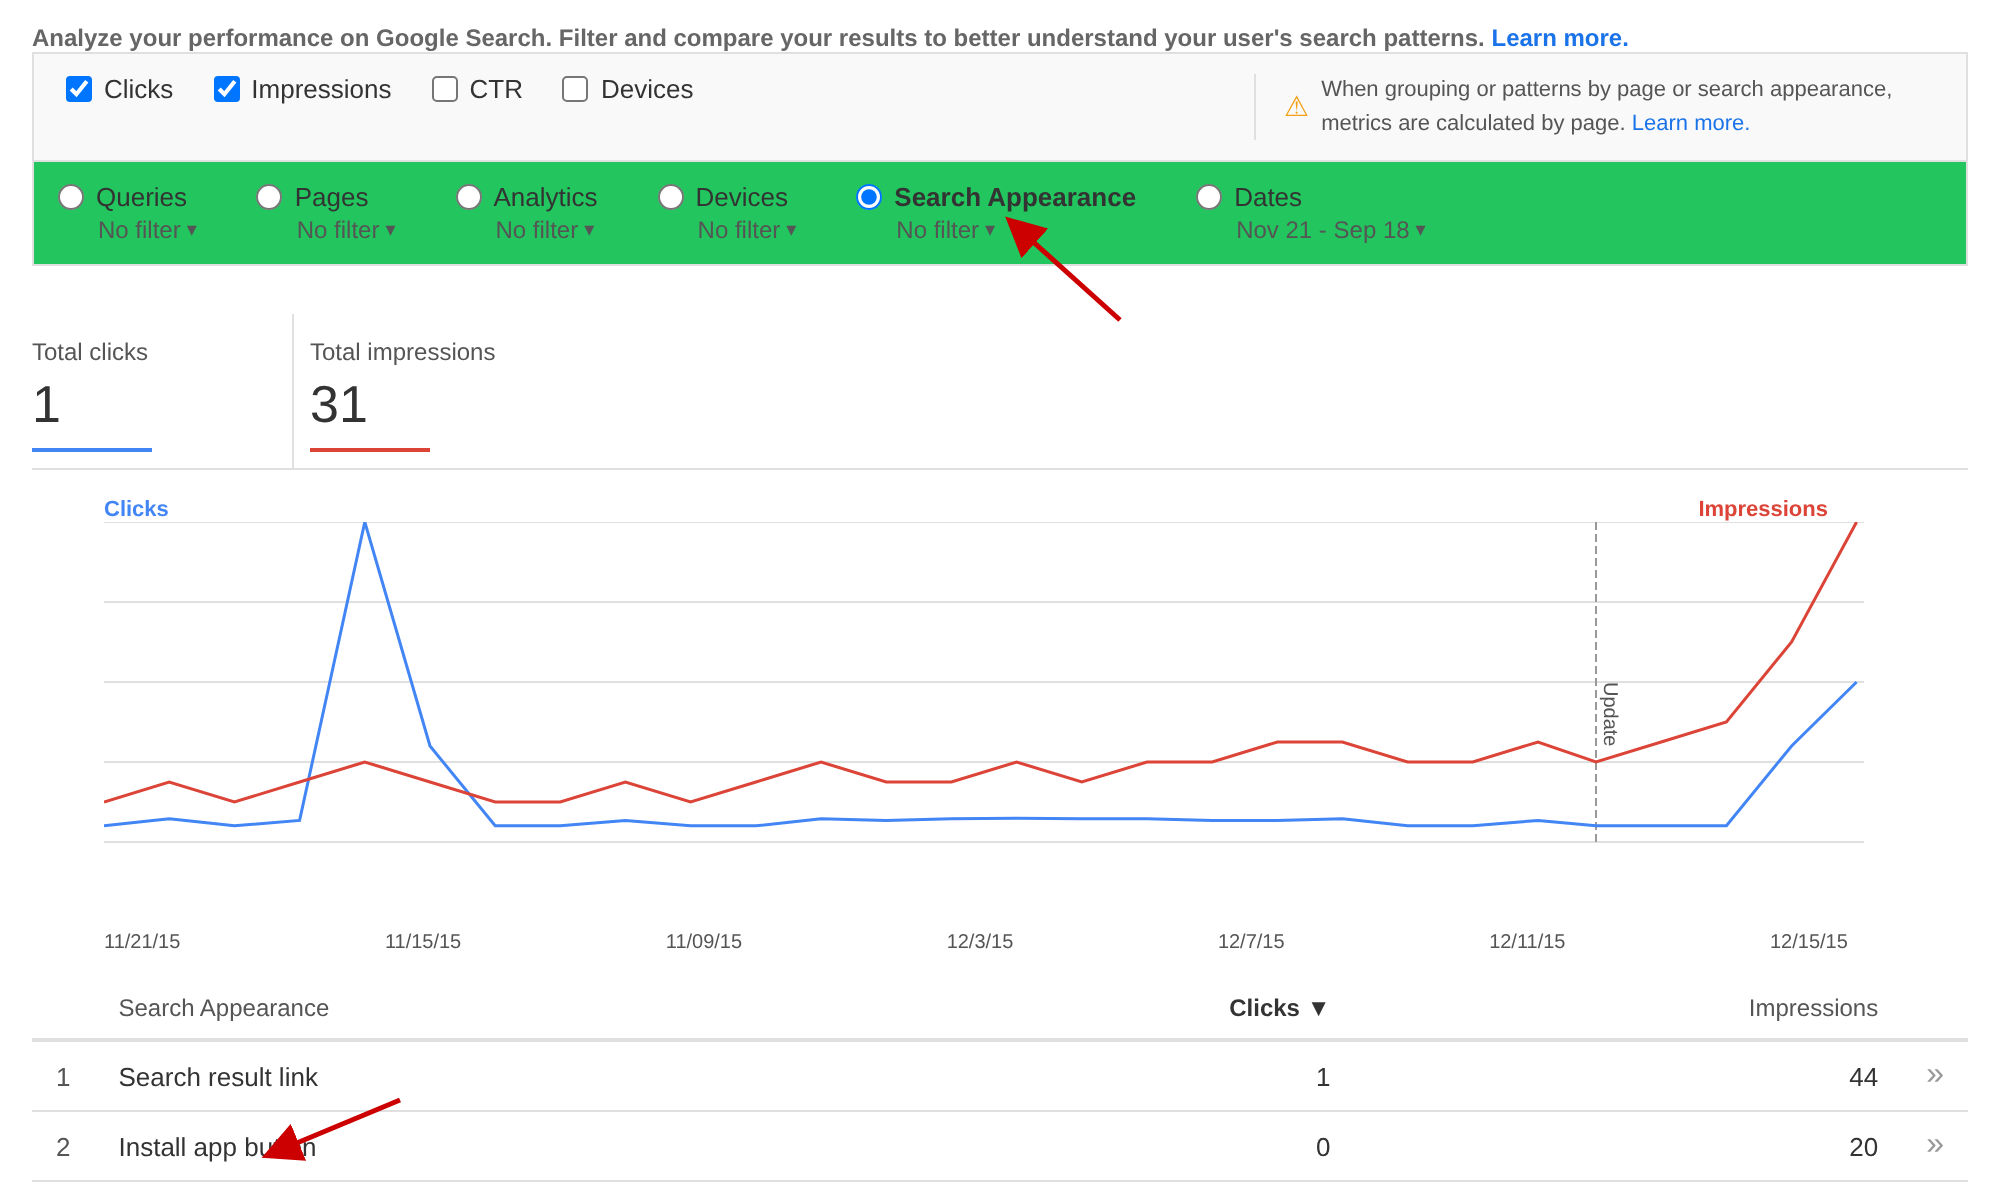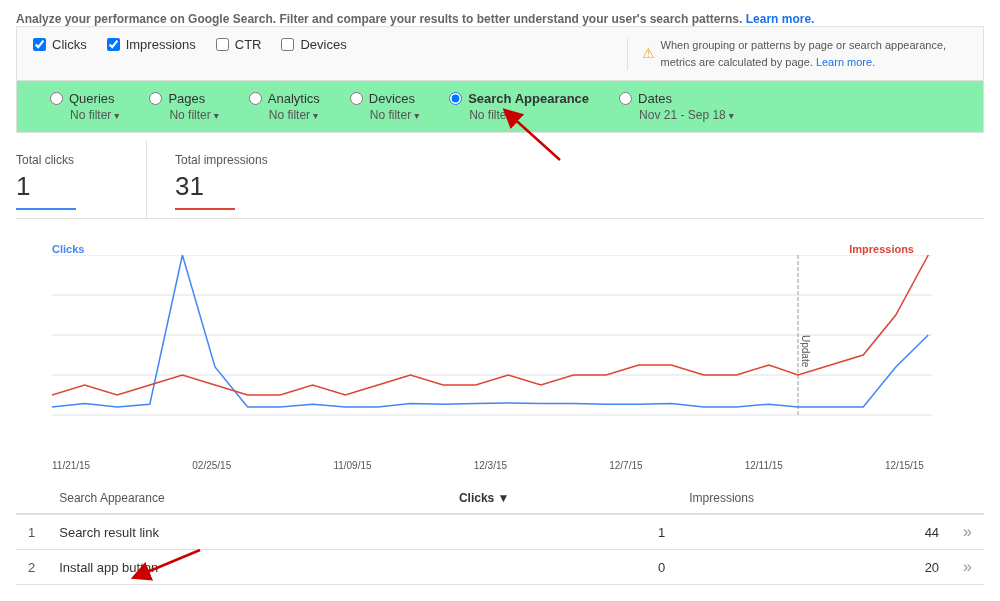--- a/index.html
+++ b/index.html
@@ -36,47 +36,47 @@
     }
     .metrics-right a { color: #1a73e8; text-decoration: none; }
     .warning-icon { color: #f4a11b; font-size: 14px; }
 
     
     .filter-row {
       display: flex;
       align-items: flex-start;
       border: 1px solid #e0e0e0;
       border-top: none;
-      padding: 10px 33px;
+      padding: 10px 12px;
       gap: 30px;
-      margin-bottom: 8px;
-      background: #86efac;
+      margin-bottom: 24px;
+      background: #22c55e;
     }
     .filter-item { display: flex; flex-direction: column; gap: 2px; }
     .filter-label-row { display: flex; align-items: center; gap: 6px; font-size: 13px; }
     .filter-label-row input[type="radio"] { margin: 0; }
     .filter-label { font-size: 13px; }
     .filter-label.active { font-weight: bold; }
     .filter-sub { display: flex; align-items: center; gap: 3px; font-size: 12px; color: #555; cursor: pointer; padding-left: 20px; }
     .filter-sub .dropdown-arrow { font-size: 10px; color: #555; }
 
     
     .totals-row {
       display: flex;
       gap: 0;
-      margin-bottom: 24px;
+      margin-bottom: 14px;
       border-bottom: 1px solid #e0e0e0;
     }
     .total-box {
       padding: 12px 20px 8px 0;
       min-width: 130px;
     }
     .total-box + .total-box {
       border-left: 1px solid #e0e0e0;
-      padding-left: 28px;
+      padding-left: 8px;
     }
     .total-label { font-size: 12px; color: #555; margin-bottom: 4px; }
     .total-value { font-size: 26px; font-weight: normal; color: #333; }
     .total-underline-blue { height: 2px; background: #4285f4; margin-top: 6px; width: 60px; }
     .total-underline-red { height: 2px; background: #db4437; margin-top: 6px; width: 60px; }
 
     
     .chart-container { position: relative; margin-bottom: 12px; }
     .chart-y-label-left { position: absolute; left: 0; top: 8px; font-size: 11px; color: #4285f4; font-weight: bold; }
     .chart-y-label-right { position: absolute; right: 0; top: 8px; font-size: 11px; color: #db4437; font-weight: bold; }
@@ -84,21 +84,21 @@
     
     .data-table { width: 100%; border-collapse: collapse; font-size: 13px; }
     .data-table th {
       text-align: left;
       padding: 8px 12px;
       border-bottom: 2px solid #e0e0e0;
       font-weight: normal;
       color: #555;
       font-size: 12px;
     }
-    .data-table th.num { text-align: left; }
+    .data-table th.num { text-align: right; }
     .data-table th.sort-active { color: #333; font-weight: bold; }
     .data-table td { padding: 8px 12px; border-bottom: 1px solid #e0e0e0; }
     .data-table td.num { text-align: right; }
     .data-table .row-num { color: #555; width: 24px; }
     .expand-icon { color: #999; font-size: 16px; }
 
     .page-wrapper { position: relative; }
   </style>
 </head>
 <body>
@@ -309,21 +309,21 @@
               778.6,110
               811.2,100
               843.8,60
               876.3,0
             "></polyline>
         </svg>
       </div>
 
       <div style="display:flex; justify-content:space-between; padding: 2px 60px 0 36px; font-size:10px; color:#555;">
         <span>11/21/15</span>
-        <span>02/25/15</span>
+        <span>11/15/15</span>
         <span>11/09/15</span>
         <span>12/3/15</span>
         <span>12/7/15</span>
         <span>12/11/15</span>
         <span>12/15/15</span>
       </div>
     </div>
 
     <table class="data-table">
       <thead>

